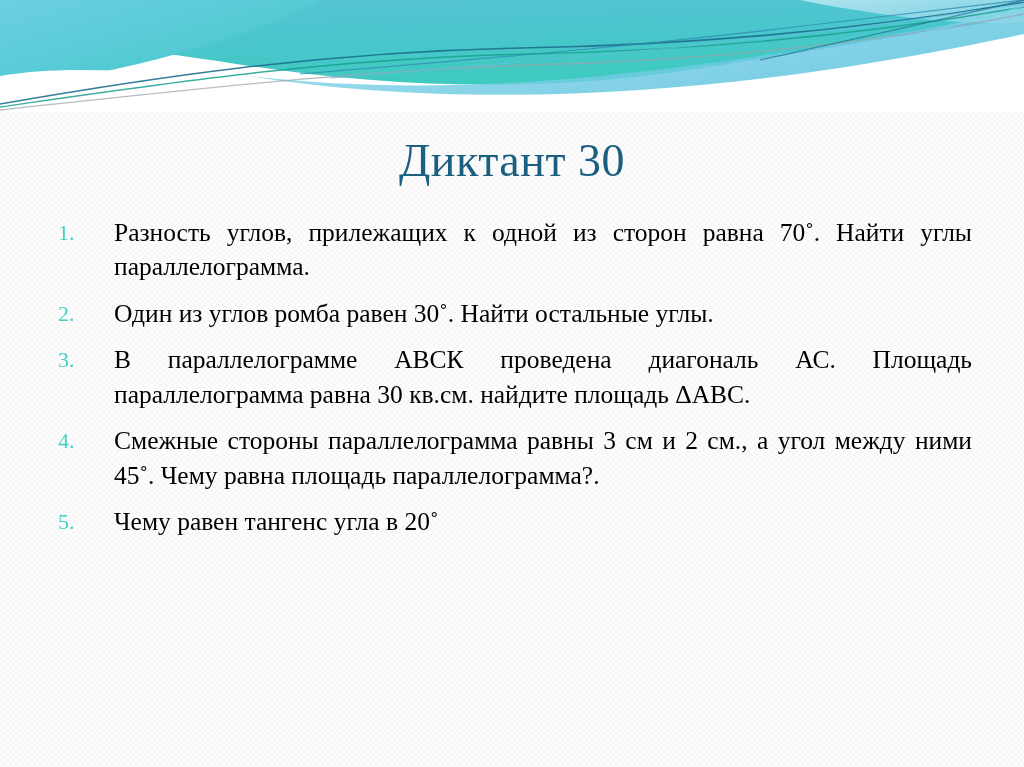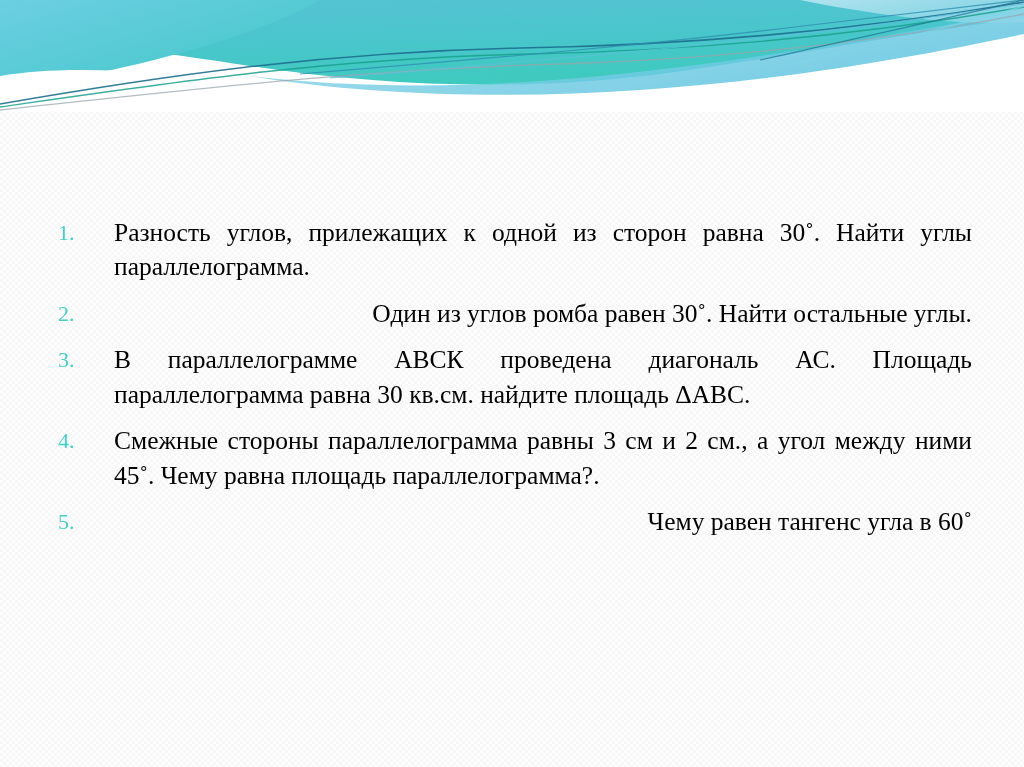--- a/index.html
+++ b/index.html
@@ -95,21 +95,21 @@
     text-align: left;
     color: #3fd0c8;
     font-size: 22px;
     line-height: 1.55;
     font-family: "Liberation Serif", "DejaVu Serif", serif;
   }
   .task-text {
     display: block;
   }
   
-  .no-justify { text-align: right; }
+  .no-justify { text-align: left; }
 </style>
 </head>
 <body>
 
 <div class="slide">
 
   <div class="header-art">
     <svg width="1024" height="112" viewBox="0 0 1024 112" xmlns="http://www.w3.org/2000/svg">
       <defs>
         <linearGradient id="tealGrad" x1="0" y1="0" x2="0.35" y2="1">
@@ -150,39 +150,40 @@
       <path d="M0,107 C160,84 330,58 530,54 C712,50 870,34 1024,7" fill="none" stroke="#17a08c" stroke-width="1.4" opacity="0.85"></path>
       <path d="M0,110 C170,92 350,70 560,64 C740,58 890,40 1024,14" fill="none" stroke="#9aa6ac" stroke-width="1.3" opacity="0.75"></path>
       <path d="M300,74 C470,60 640,46 820,24 C900,14 970,6 1024,0" fill="none" stroke="#2e8fb0" stroke-width="1.2" opacity="0.8"></path>
       <path d="M330,78 C500,64 670,50 850,28 C930,18 990,8 1024,4" fill="none" stroke="#5fc0d8" stroke-width="1.1" opacity="0.8"></path>
 
       <path d="M760,60 C850,40 950,18 1024,0" fill="none" stroke="#1d6f8e" stroke-width="1.2" opacity="0.7"></path>
       <path d="M790,64 C880,44 970,22 1024,6" fill="none" stroke="#7fd6e8" stroke-width="1.4" opacity="0.7"></path>
     </svg>
   </div>
 
+  <h1 class="title">Диктант 30</h1>
 
   <div class="content">
     <ol class="task-list">
       <li>
         <span class="marker">1.</span>
-        <span class="task-text">Разность углов,  прилежащих к одной из сторон равна 30˚. Найти углы параллелограмма.</span>
+        <span class="task-text">Разность углов,  прилежащих к одной из сторон равна 70˚. Найти углы параллелограмма.</span>
       </li>
       <li>
         <span class="marker">2.</span>
         <span class="task-text no-justify">Один из углов ромба равен 30˚. Найти остальные углы.</span>
       </li>
       <li>
         <span class="marker">3.</span>
         <span class="task-text">В параллелограмме АВСК проведена диагональ АС. Площадь параллелограмма равна 30 кв.см. найдите площадь ΔАВС.</span>
       </li>
       <li>
         <span class="marker">4.</span>
         <span class="task-text">Смежные стороны параллелограмма равны 3 см и 2 см., а угол между ними 45˚. Чему равна площадь параллелограмма?.</span>
       </li>
       <li>
         <span class="marker">5.</span>
-        <span class="task-text no-justify">Чему равен тангенс угла в 60˚</span>
+        <span class="task-text no-justify">Чему равен тангенс угла в 20˚</span>
       </li>
     </ol>
   </div>
 
 </div>
 
 </body></html>

